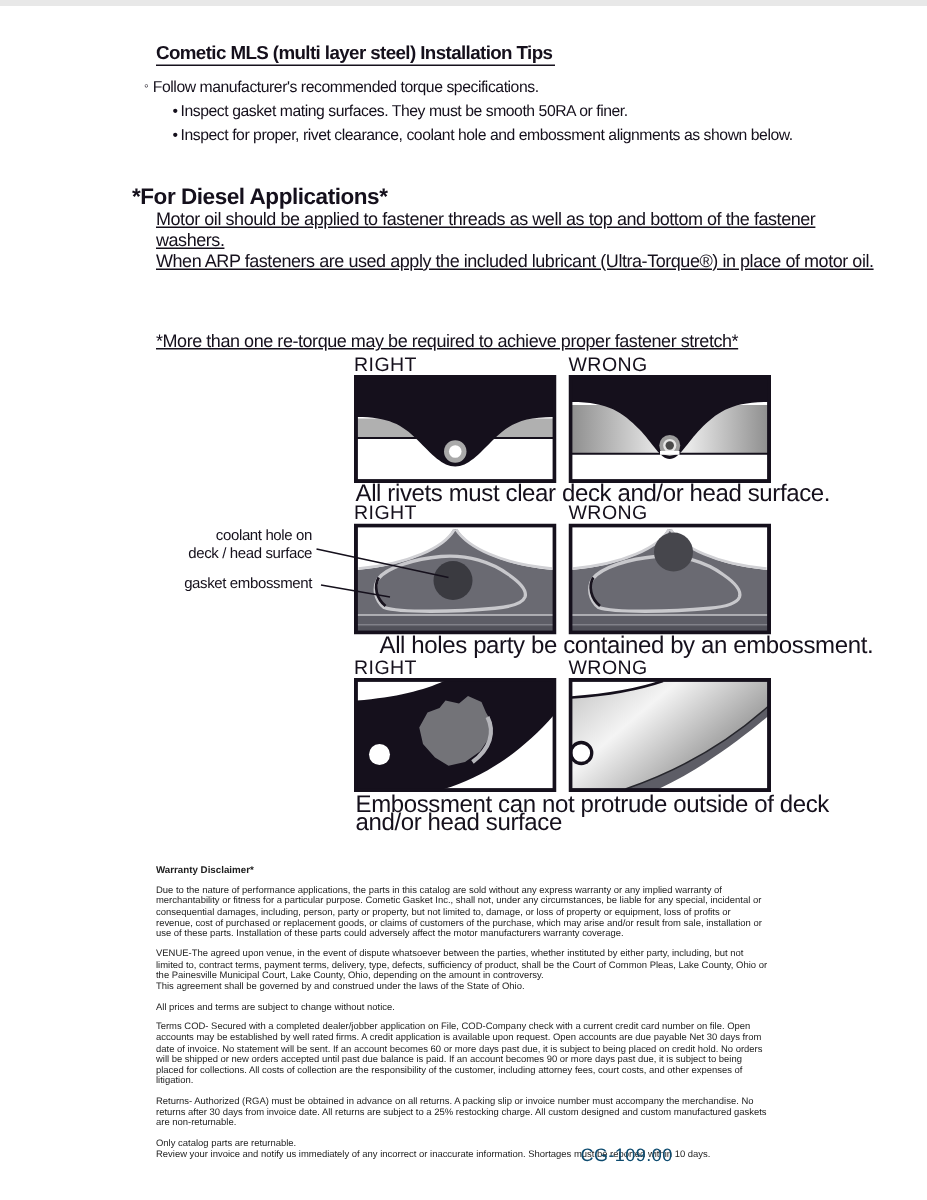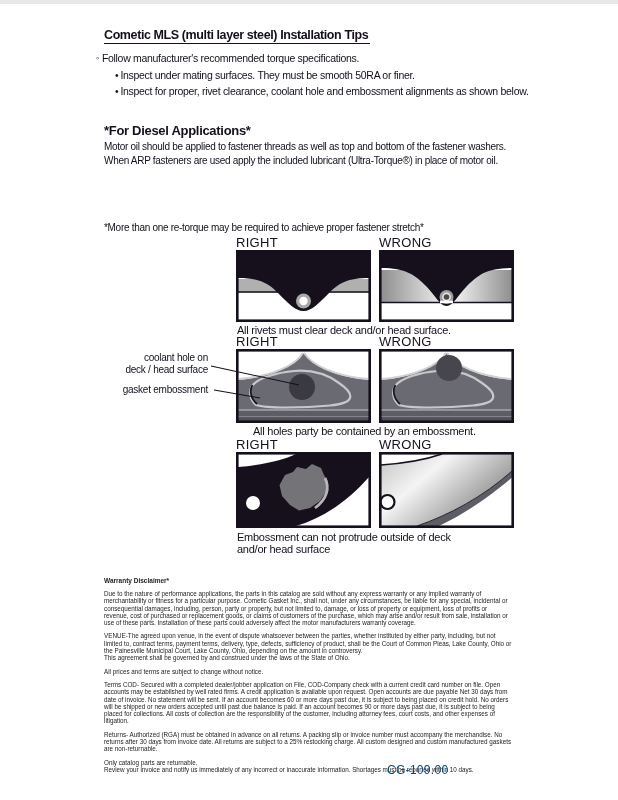--- a/index.html
+++ b/index.html
@@ -6,47 +6,47 @@
   .page{position:relative;width:618px;height:800px;background:#ffffff;margin:4px auto;
         font-family:"Liberation Sans",sans-serif;color:#15101c;overflow:hidden;}
   .abs{position:absolute;}
   .title{left:104px;top:24px;font-size:12.5px;font-weight:bold;letter-spacing:-0.4px;
          border-bottom:1.6px solid #15101c;padding:0 2px 1px 0;margin:0;}
   .tips{left:96px;top:46px;width:480px;font-size:10.5px;letter-spacing:-0.3px;line-height:16px;text-align:center;}
   .tip{display:flex;align-items:baseline;}
   .tip.lvl1::before{content:"\25E6";font-size:9px;margin-right:3px;position:relative;top:-1px;}
   .tip.lvl2{padding-left:19px;}
   .tip.lvl2::before{content:"\2022";font-size:10.5px;margin-right:2px;}
-  .section-heading{left:104px;top:119px;font-size:13px;font-weight:bold;letter-spacing:-0.3px;}
-  .para{position:absolute;left:104px;width:482px;font-size:10px;letter-spacing:-0.3px;
-        line-height:13.8px;white-space:pre-line;margin:0;}
+  .section-heading{left:88px;top:119px;font-size:15px;font-weight:bold;letter-spacing:-0.3px;}
+  .para{position:absolute;left:104px;width:482px;font-size:12px;letter-spacing:-0.3px;
+        line-height:13.8px;white-space:pre-line;margin:0;text-decoration:underline;}
   .dlabel{position:absolute;width:135px;text-align:left;font-size:13px;letter-spacing:0.3px;}
   .dbox{position:absolute;width:135px;line-height:0;}
-  .caption{position:absolute;font-size:11px;letter-spacing:-0.25px;line-height:12px;white-space:pre-line;}
+  .caption{position:absolute;font-size:16px;letter-spacing:-0.25px;line-height:12px;white-space:pre-line;}
   .annot{position:absolute;left:96px;width:112px;text-align:right;font-size:10px;
          letter-spacing:-0.25px;line-height:11.5px;white-space:pre-line;}
   .pointer-overlay{position:absolute;left:0;top:0;pointer-events:none;z-index:5;}
   .legal{position:absolute;left:104px;top:573px;width:408px;color:#1c1c1c;}
   .legal-heading{font-size:6.5px;font-weight:bold;margin:0 0 6px 0;}
   .legal p{font-size:6.3px;line-height:7.3px;margin:0 0 6px 0;white-space:pre-line;}
   .footer{position:absolute;left:387px;top:759px;font-size:12px;letter-spacing:0.3px;color:#0c4a6e;}
 </style>
 </head>
 <body>
 
 <div class="page">
 
   <h1 class="abs title">Cometic MLS (multi layer steel) Installation Tips</h1>
 
   <div class="abs tips">
     <div class="tip lvl1">
         <span>Follow manufacturer's recommended torque specifications.</span>
       </div>
     <div class="tip lvl2">
-        <span>Inspect under mating surfaces.  They must be smooth 50RA or finer.</span>
+        <span>Inspect gasket mating surfaces.  They must be smooth 50RA or finer.</span>
       </div>
     <div class="tip lvl2">
         <span>Inspect for proper, rivet clearance, coolant hole and embossment alignments as shown below.</span>
       </div>
   </div>
 
   <div class="abs section-heading">*For Diesel Applications*</div>
   <p class="para" style="top:136px">Motor oil should be applied to fastener threads as well as top and bottom of the fastener washers.
 When ARP fasteners are used apply the included lubricant (Ultra-Torque®) in place of motor oil.</p>
   <p class="para" style="top:217px">*More than one re-torque may be required to achieve proper fastener stretch*</p>

